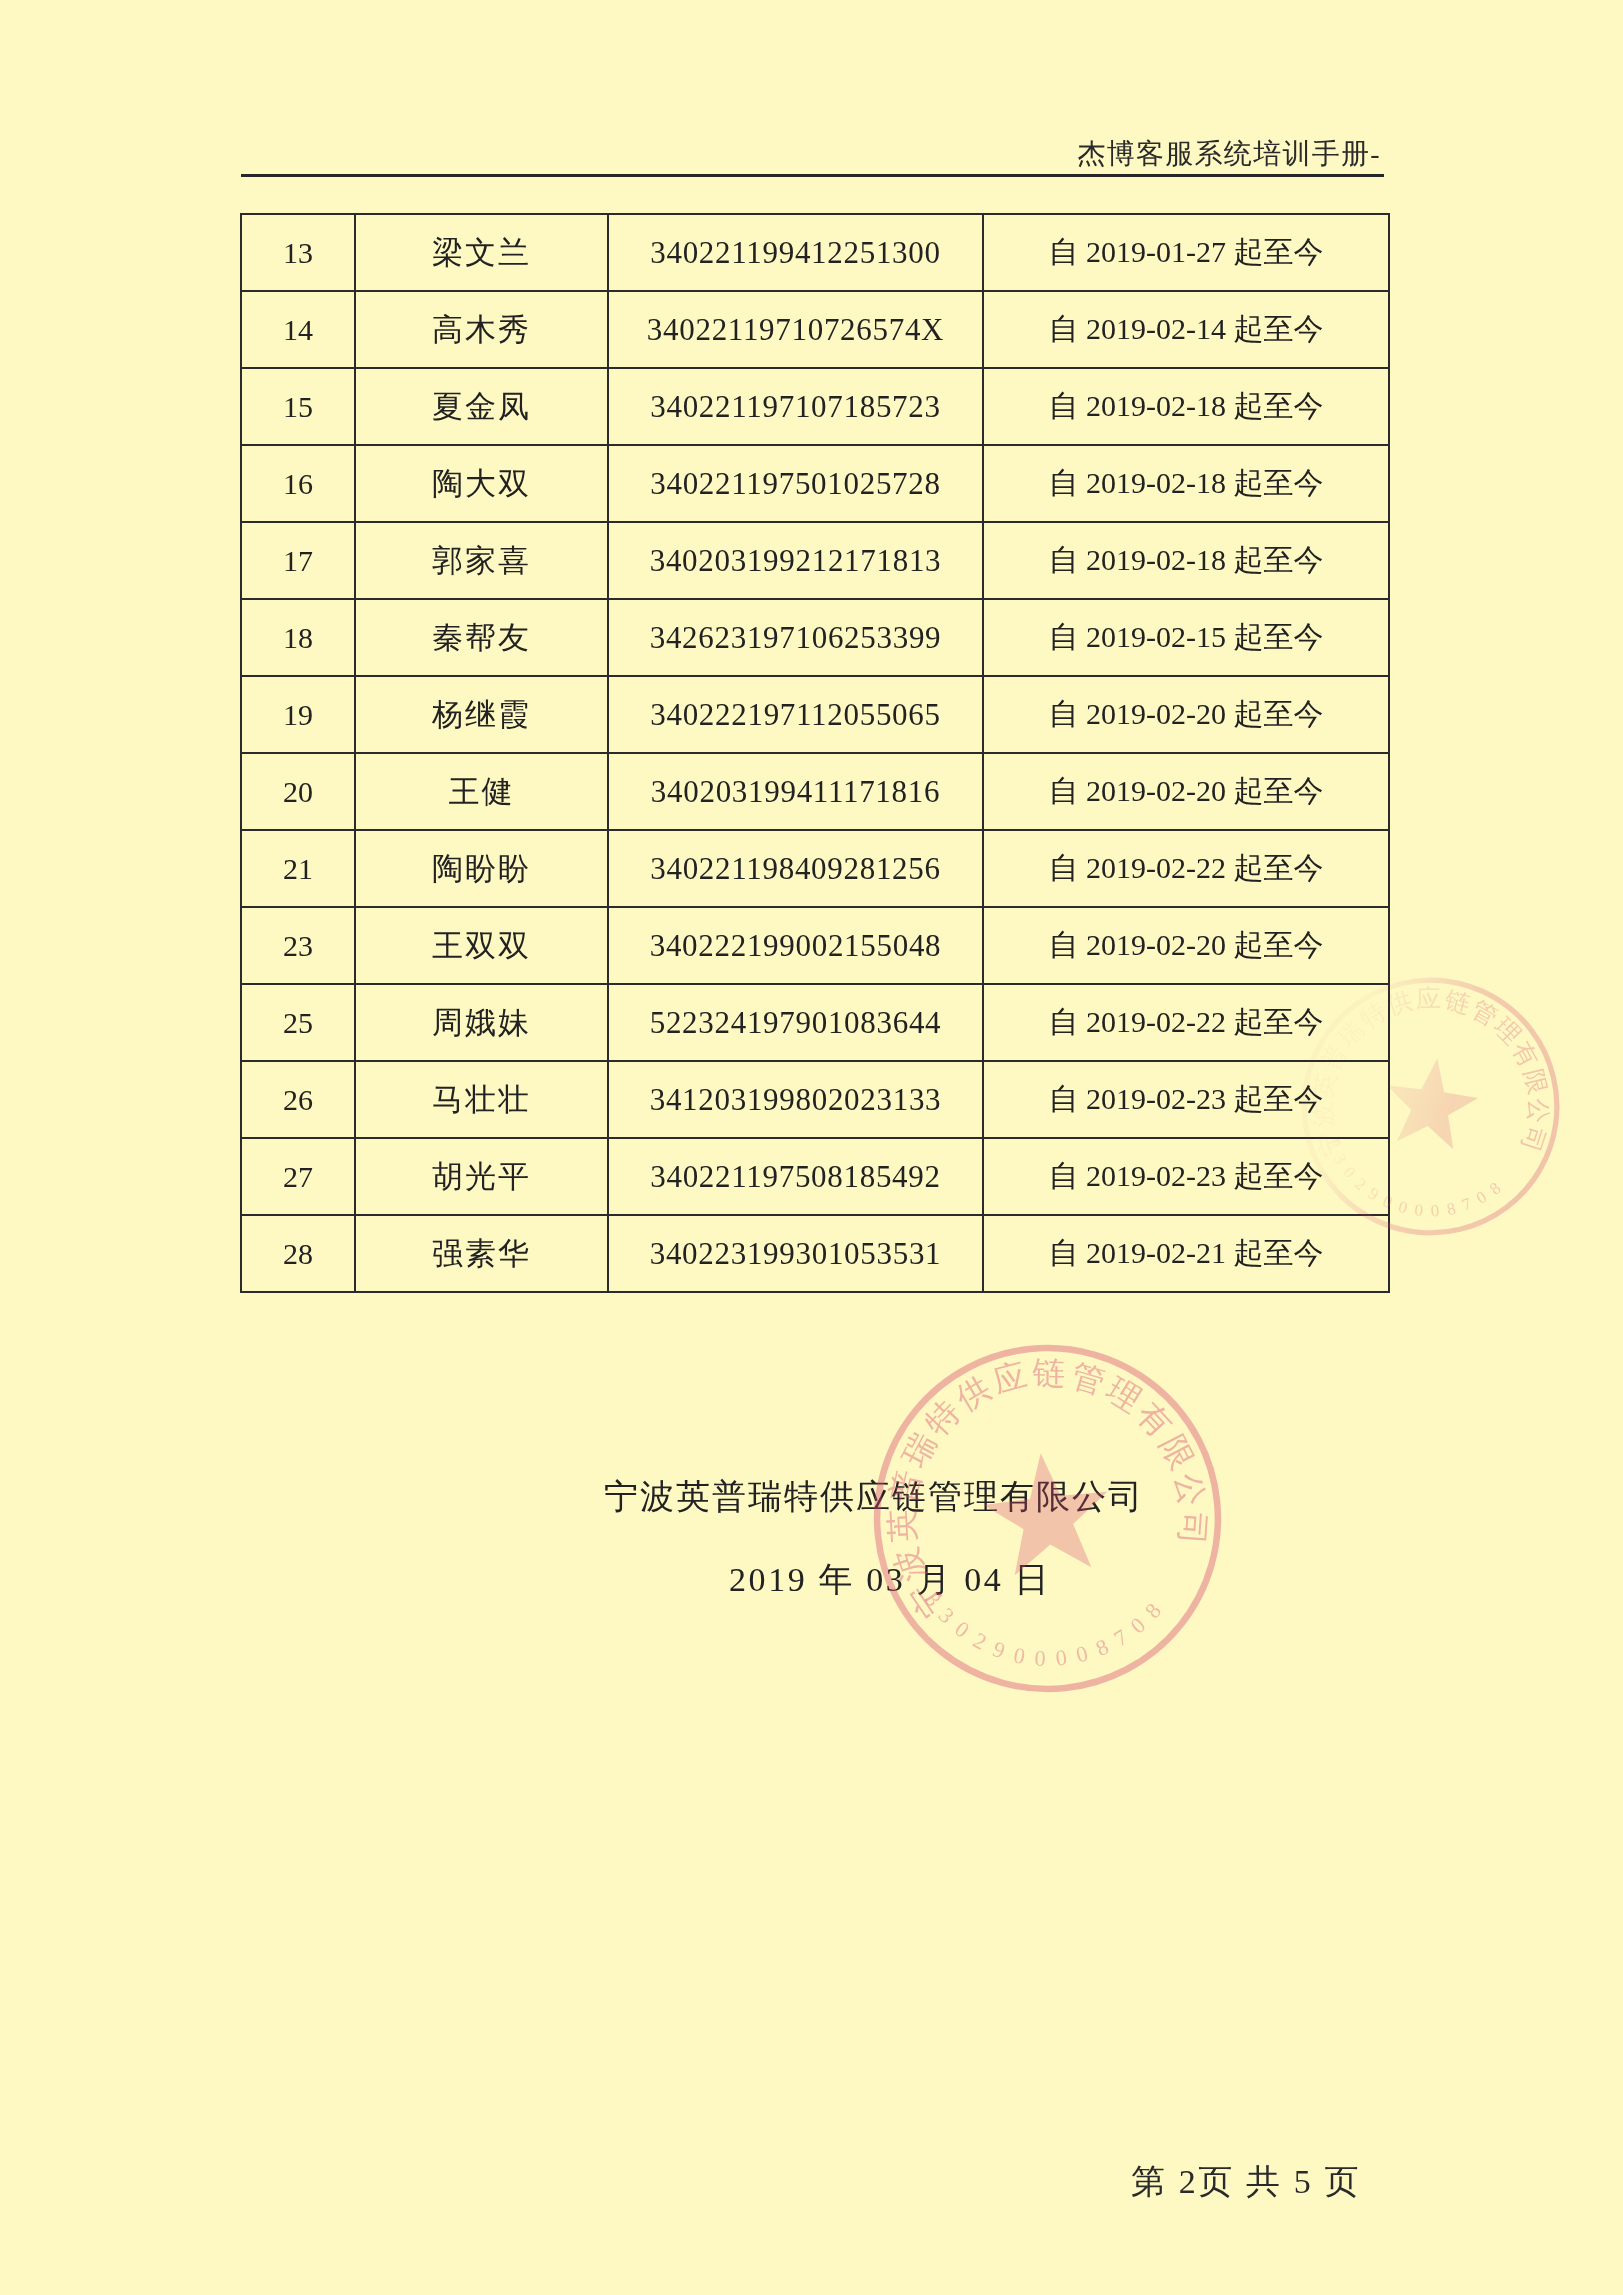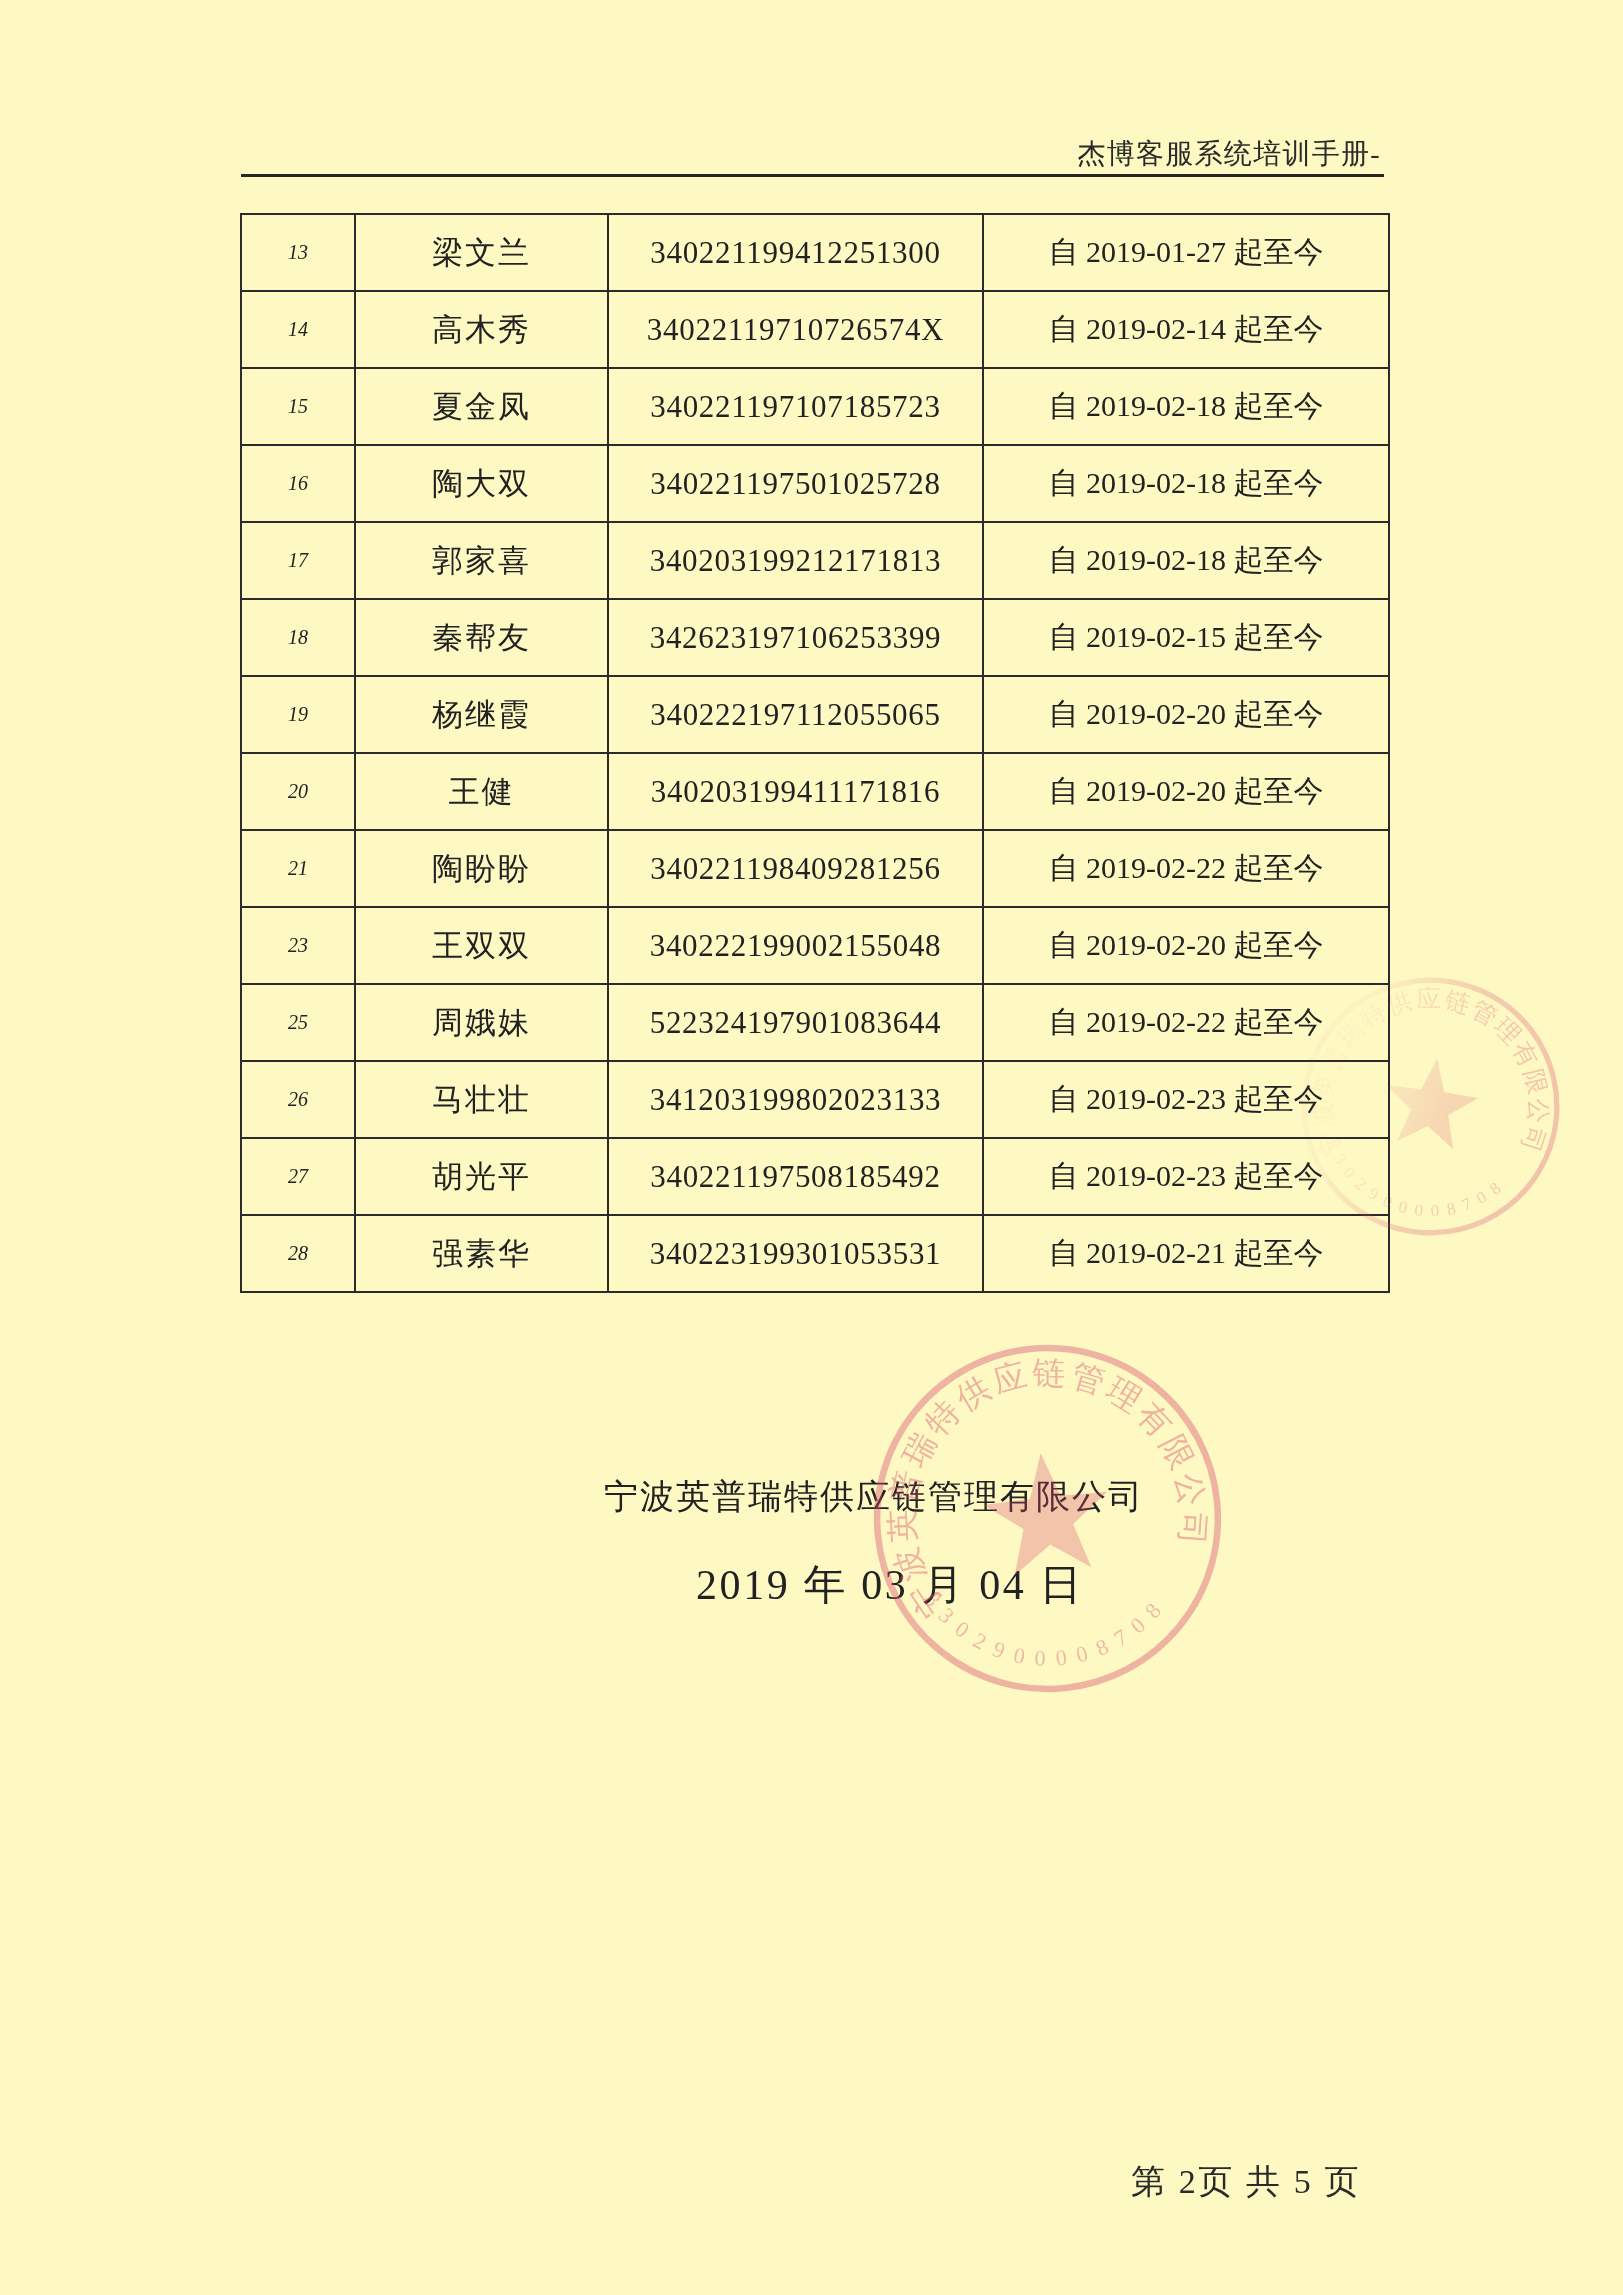--- a/index.html
+++ b/index.html
@@ -38,36 +38,36 @@
   table.roster td{
     border:2px solid #2b2b2b;
     height:75px;
     text-align:center;
     vertical-align:middle;
     padding:0;
     color:#222;
     overflow:hidden;
     white-space:nowrap;
   }
-  td.c-no{font-size:20px;font-style:italic;}
+  td.c-no{font-size:30px;}
   td.c-name{font-size:31px;letter-spacing:2px;}
   td.c-id{font-size:31px;letter-spacing:0.7px;}
   td.c-period{font-size:30px;}
   .company-line{
     position:absolute;
     top:1474px;left:874px;
     transform:translateX(-50%);
     font-size:34px;letter-spacing:2px;
     white-space:nowrap;color:#222;
   }
   .date-line{
     position:absolute;
     top:1557px;left:890px;
     transform:translateX(-50%);
-    font-size:42px;letter-spacing:2.6px;
+    font-size:34px;letter-spacing:2.6px;
     white-space:nowrap;color:#222;
   }
   .page-indicator{
     position:absolute;
     top:2159px;left:1131px;
     font-size:34px;letter-spacing:2.6px;
     white-space:nowrap;color:#2a2a2a;
   }
   .seal{position:absolute;pointer-events:none;}
   .seal svg{display:block;}

